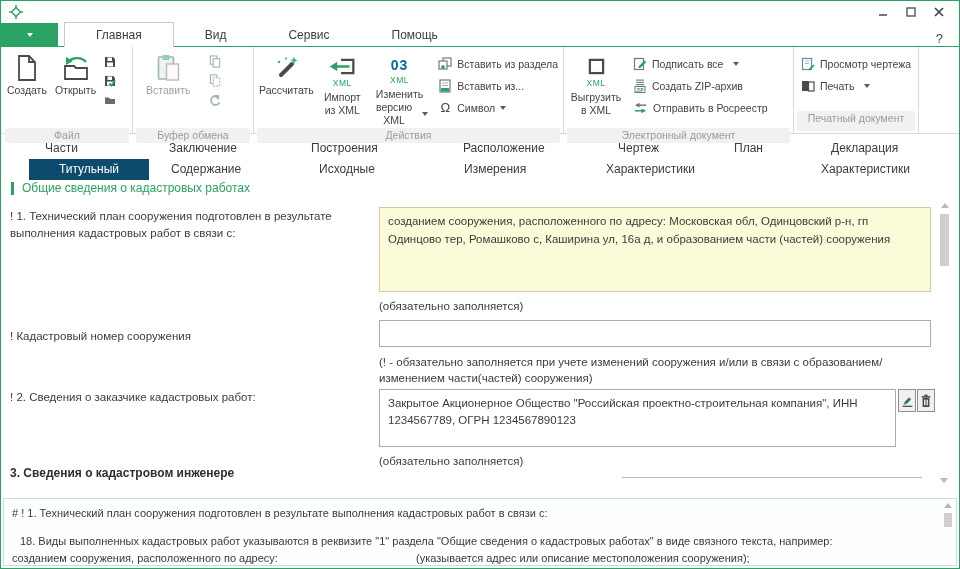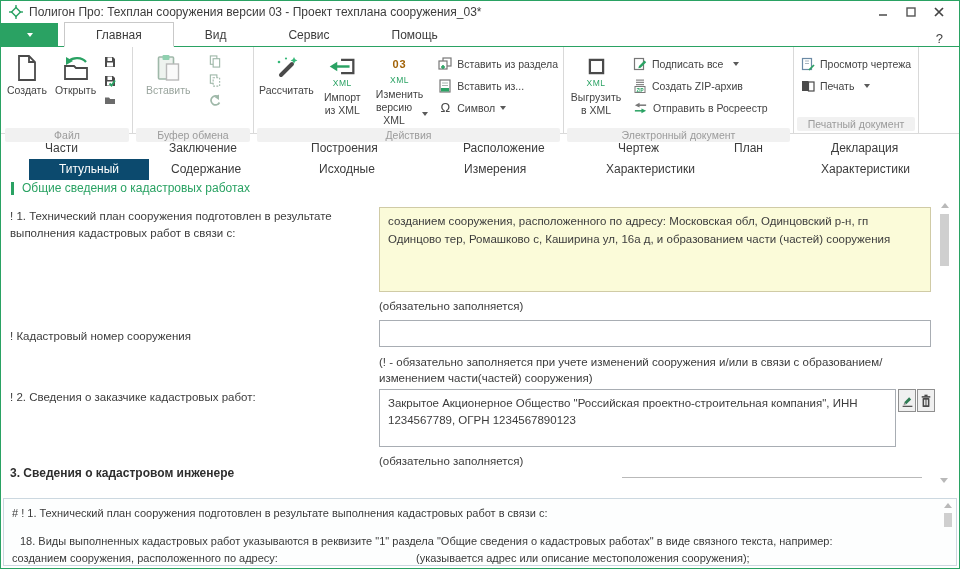--- a/index.html
+++ b/index.html
@@ -20,27 +20,27 @@
   .caret.white { border-top-color:#fff; }
   .caret.ml { margin-left:5px; }
   .menu-tabs { margin-left:63px; display:flex; height:24px; align-items:stretch; }
   .menu-tab { padding:4px 31px 3px; font-size:12px; display:flex; align-items:center; cursor:pointer; }
   .menu-tab.active { background:#fff; border:1px solid #c9c9c9; border-bottom:1px solid #fff; margin-bottom:-1px; position:relative; z-index:2; }
   .help-btn { margin-left:auto; padding:0 16px; font-size:13px; color:#444; display:flex; align-items:center; cursor:pointer; }
   
   .ribbon { height:87px; display:flex; border-bottom:1px solid #dadada; background:#fff; padding-left:1px; }
   .rgroup { display:flex; flex-direction:column; border-right:1px solid #d9d9d9; }
   .rbody { flex:1; display:flex; align-items:flex-start; padding:2px 1px 0; }
-  .rlabel { height:14px; margin:1px 3px 2px; background:#f1f1f1; border-radius:2px; color:#9b9b9b; font-size:10.5px; line-height:15px; text-align:center; }
+  .rlabel { height:20px; margin:1px 3px 2px; background:#f1f1f1; border-radius:2px; color:#9b9b9b; font-size:10.5px; line-height:15px; text-align:center; }
   .bigbtn { display:flex; flex-direction:column; align-items:center; padding:3px 4px 0; font-size:10.5px; color:#444; text-align:center; line-height:1.25; cursor:pointer; height:78px; }
   .bigbtn.disabled { color:#9aa59e; }
   .iconbox { height:32px; display:flex; flex-direction:column; align-items:center; justify-content:center; }
   .iconbox.tall { height:28px; }
   .xmlcap { color:#2aa263; font-weight:normal; font-size:8.5px; letter-spacing:.5px; line-height:1; margin:-1px 0 3px; }
-  .vertext { font-weight:bold; font-size:11px; color:#a16207; letter-spacing:1px; line-height:1; }
+  .vertext { font-weight:bold; font-size:14px; color:#0369a1; letter-spacing:1px; line-height:1; }
   .lblrow { display:flex; align-items:center; justify-content:center; }
   .smallcol { display:flex; flex-direction:column; gap:6px; padding:6px 4px 0 2px; }
   .sbtn { width:16px; height:13px; display:flex; align-items:center; justify-content:center; cursor:pointer; }
   .actioncol { display:flex; flex-direction:column; gap:7px; padding:7px 4px 0 6px; font-size:10.5px; color:#444;justify-content:center; }
   .arow { display:flex; align-items:center; gap:5px; height:15px; white-space:nowrap; cursor:pointer; }
   .omega { font-size:13px; color:#4a4a4a; line-height:1; width:14px; text-align:center; }
   
   .tabs-area { position:relative; height:64px; font-size:12px; }
   .stab { position:absolute; white-space:nowrap; cursor:pointer; }
   .row1 { top:7px; } .row2 { top:28px; }
@@ -74,21 +74,20 @@
 <div class="window">
 
   <div class="titlebar">
     <svg width="14" height="14" viewBox="0 0 20 20">
       <rect x="5.5" y="5.5" width="9" height="9" transform="rotate(45 10 10)" fill="none" stroke="#2aa263" stroke-width="2"></rect>
       <line x1="10" y1="0" x2="10" y2="4.5" stroke="#2aa263" stroke-width="2"></line>
       <line x1="10" y1="15.5" x2="10" y2="20" stroke="#2aa263" stroke-width="2"></line>
       <line x1="0" y1="10" x2="4.5" y2="10" stroke="#2aa263" stroke-width="2"></line>
       <line x1="15.5" y1="10" x2="20" y2="10" stroke="#2aa263" stroke-width="2"></line>
     </svg>
-    <span>Полигон Про: Техплан сооружения версии 03 - Проект техплана сооружения_03*</span>
     <div class="win-controls">
       <span class="win-btn">
         <svg width="10" height="10" viewBox="0 0 10 10">
             <line x1="1" y1="8" x2="9" y2="8" stroke="#555" stroke-width="1.6"></line>
           </svg>
       </span>
       <span class="win-btn">
         <svg width="10" height="10" viewBox="0 0 10 10">
             <rect x="1" y="1" width="8" height="8" fill="none" stroke="#555" stroke-width="1.4"></rect>
           </svg>

